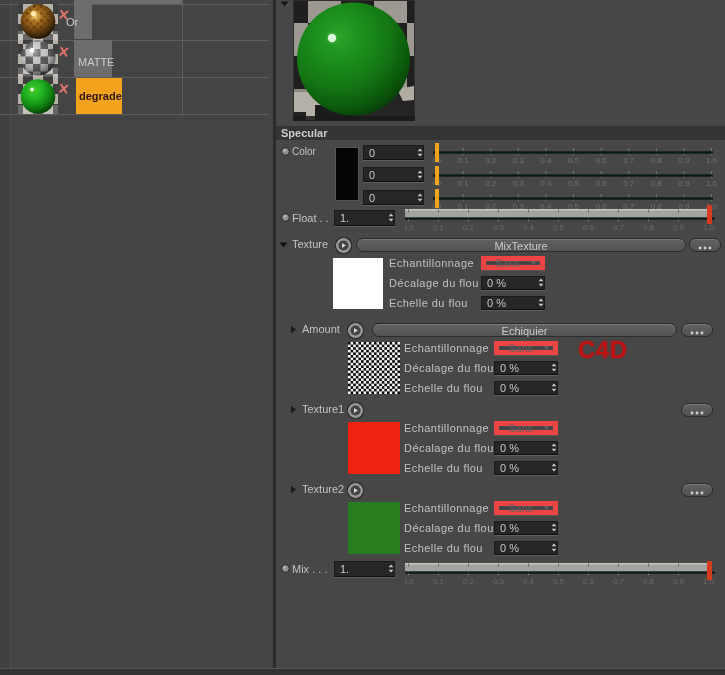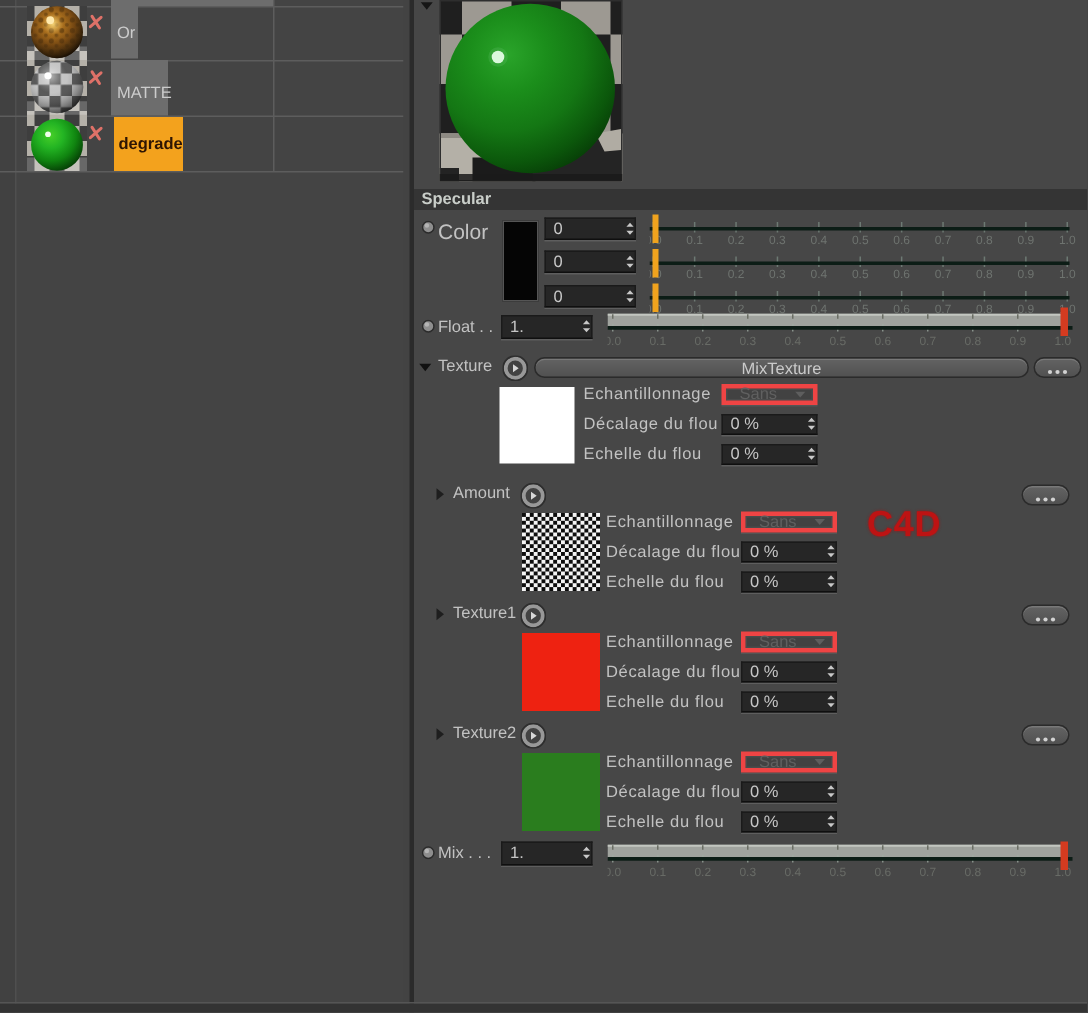--- a/index.html
+++ b/index.html
@@ -1,17 +1,17 @@
 <!DOCTYPE html>
 <html><head><meta charset="utf-8"><style>
 html,body{margin:0;padding:0;background:#454545}
 #app{position:relative;width:725px;height:675px;overflow:hidden;background:#464646;font-family:"Liberation Sans",sans-serif}
 .lbl{position:absolute;white-space:nowrap}
 .inp{position:absolute;background:#262626;border:1px solid #1a1a1a;border-bottom-color:#0f0f0f;box-shadow:0 1px 0 rgba(255,255,255,.13);color:#c6c6c6;display:flex;align-items:center;box-sizing:border-box}
-.drop{position:absolute;background:#424242;border:3px solid #ef4444;box-shadow:0 1px 0 rgba(255,255,255,.08),inset 0 0 0 1px rgba(255,255,255,.05);color:#606060;display:flex;align-items:center;box-sizing:border-box;font-size:11px}
+.drop{position:absolute;background:#424242;border:5px solid #ef4444;box-shadow:0 1px 0 rgba(255,255,255,.08),inset 0 0 0 1px rgba(255,255,255,.05);color:#606060;display:flex;align-items:center;box-sizing:border-box;font-size:11px}
 .pill{position:absolute;background:linear-gradient(#636363,#515151);border:1px solid #2b2b2b;border-radius:8px;box-shadow:inset 0 1px 0 rgba(255,255,255,.14);color:#cacaca;font-size:11px;text-align:center;box-sizing:border-box}
 .hline{position:absolute;height:1px;background:#5d5d5d}
 .vline{position:absolute;width:1px;background:#5d5d5d}
 </style></head><body>
 <div id="app">
 
 <div style="position:absolute;left:0;top:0;width:269px;height:675px;background:#444444"></div>
 <div style="position:absolute;left:0;top:0;width:10px;height:675px;background:#414141"></div>
 <div class="vline" style="left:10px;top:0;height:675px;background:#4f4f4f"></div>
 <div style="position:absolute;left:74px;top:0;width:108px;height:4px;background:#6d6d6d"></div>
@@ -84,21 +84,21 @@
       <g transform="rotate(10 5 5.5)">
         <path d="M1.8 2.4 L8 9.2 M7.8 2.0 L1.9 9.4" stroke="#df7168" stroke-width="2" stroke-linecap="round"></path>
       </g>
     </svg>
 <svg style="position:absolute;left:59px;top:83px" width="10" height="11">
       <g transform="rotate(10 5 5.5)">
         <path d="M1.8 2.4 L8 9.2 M7.8 2.0 L1.9 9.4" stroke="#df7168" stroke-width="2" stroke-linecap="round"></path>
       </g>
     </svg>
 <div style="position:absolute;left:74px;top:4px;width:18px;height:35px;background:#6d6d6d"></div>
-<div class="lbl" style="left:78px;top:16px;color:#cccccc;font-size:11px;font-weight:normal;">Or</div>
+<div class="lbl" style="left:66px;top:16px;color:#cccccc;font-size:11px;font-weight:normal;">Or</div>
 <div style="position:absolute;left:74px;top:40px;width:38px;height:37px;background:#6d6d6d"></div>
 <div class="lbl" style="left:78px;top:56px;color:#cccccc;font-size:11px;font-weight:normal;">MATTE</div>
 <div style="position:absolute;left:75.5px;top:77.5px;width:46.5px;height:36.5px;background:#f3a21d"></div>
 <div class="lbl" style="left:79px;top:90px;color:#2e1503;font-size:11px;font-weight:bold;">degrade</div>
 <div style="position:absolute;left:269px;top:0;width:4px;height:675px;background:#434343"></div>
 <div style="position:absolute;left:273px;top:0;width:2.5px;height:675px;background:#2b2b2b"></div>
 <div style="position:absolute;left:275.5px;top:0;width:449.5px;height:675px;background:#474747"></div>
 <div style="position:absolute;left:0;top:669px;width:725px;height:6px;background:#333333"></div>
 <div class="hline" style="left:0;top:668px;width:725px;background:#555"></div>
 <svg style="position:absolute;left:280px;top:1px" width="9" height="6">
@@ -134,21 +134,21 @@
       <circle cx="39" cy="38" r="6.5" fill="#8ed89a" opacity="0.15"></circle>
       <rect x="0.5" y="0.5" width="121" height="120" fill="none" stroke="#2e2e2e" stroke-width="1"></rect>
       <rect x="0" y="116" width="122" height="5" fill="#1a1a1a" opacity="0.85"></rect>
     </svg>
 <div style="position:absolute;left:276px;top:126px;width:449px;height:14px;background:#343434"></div>
 <div class="lbl" style="left:281px;top:127px;color:#c9cec9;font-size:11px;font-weight:bold;">Specular</div>
 <svg style="position:absolute;left:281px;top:147px" width="9" height="9">
       <circle cx="4.5" cy="4.5" r="3.8" fill="#8e8e8e" stroke="#2b2b2b" stroke-width="1"></circle>
       <circle cx="3.6" cy="3.3" r="1.5" fill="#b4b4b4"></circle>
     </svg>
-<div class="lbl" style="left:292px;top:146px;color:#c2c2c2;font-size:14px;font-weight:normal;">Color</div>
+<div class="lbl" style="left:292px;top:146px;color:#c2c2c2;font-size:10px;font-weight:normal;">Color</div>
 <div style="position:absolute;left:335px;top:147px;width:24px;height:54px;background:#050505;border:1px solid #555;box-sizing:border-box"></div>
 <div class="inp" style="left:363px;top:145px;width:61px;height:15px;font-size:11px">
       <span style="padding-left:5px">0</span>
     </div>
     <svg style="position:absolute;left:417px;top:148px" width="6" height="9">
       <path d="M3 0.5 L5.4 3.2 L0.6 3.2 Z" fill="#c8c8c8"></path>
       <path d="M3 8.5 L5.4 5.8 L0.6 5.8 Z" fill="#c8c8c8"></path>
     </svg>
 <div class="inp" style="left:363px;top:167px;width:61px;height:15px;font-size:11px">
       <span style="padding-left:5px">0</span>
@@ -335,20 +335,21 @@
     </svg>
 <svg style="position:absolute;left:290px;top:325px" width="7" height="9">
       <path d="M1 0.5 L6 4.5 L1 8.5 Z" fill="#1e1e1e"></path>
     </svg>
 <div class="lbl" style="left:302px;top:323px;color:#c2c2c2;font-size:11px;font-weight:normal;">Amount</div>
 <svg style="position:absolute;left:347px;top:322px" width="17" height="17">
       <circle cx="8.5" cy="8.5" r="6.4" fill="#424242" stroke="#989898" stroke-width="2.6"></circle>
       <circle cx="8.5" cy="8.5" r="8.2" fill="none" stroke="#2e2e2e" stroke-width="1.2"></circle>
       <path d="M7 5.9 L10.8 8.5 L7 11.1 Z" fill="#d8d8d8"></path>
     </svg>
+<div class="pill" style="left:372px;top:323px;width:305px;height:14px;line-height:14px">Echiquier</div>
 <div class="pill" style="left:681px;top:323px;width:32px;height:14px;line-height:14px"></div>
 <svg style="position:absolute;left:689px;top:330px" width="16" height="6">
       <circle cx="3" cy="3" r="1.4" fill="#d2d2d2"></circle>
       <circle cx="8" cy="3" r="1.4" fill="#d2d2d2"></circle>
       <circle cx="13" cy="3" r="1.4" fill="#d2d2d2"></circle>
     </svg>
 <svg style="position:absolute;left:348px;top:342px" width="52" height="52">
       <defs>
         <pattern id="ech" width="5.2" height="5.2" patternUnits="userSpaceOnUse">
           <rect width="5.2" height="5.2" fill="#f4f4f4"></rect>

